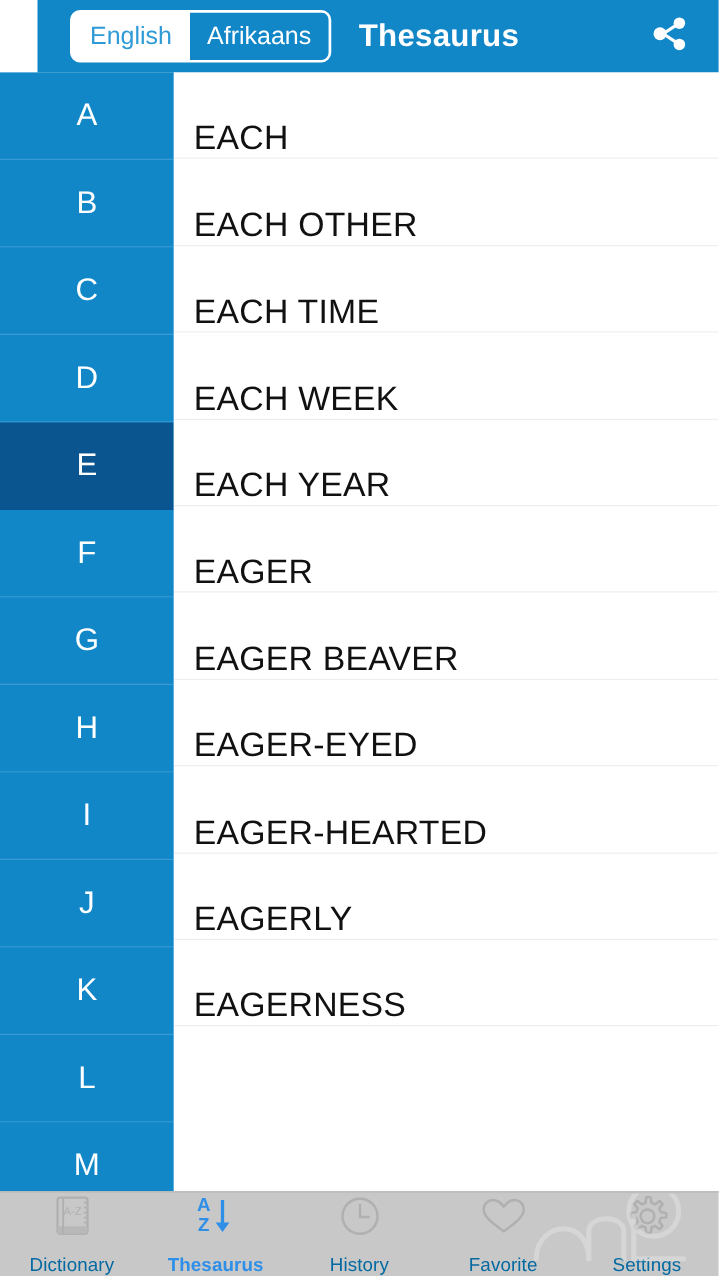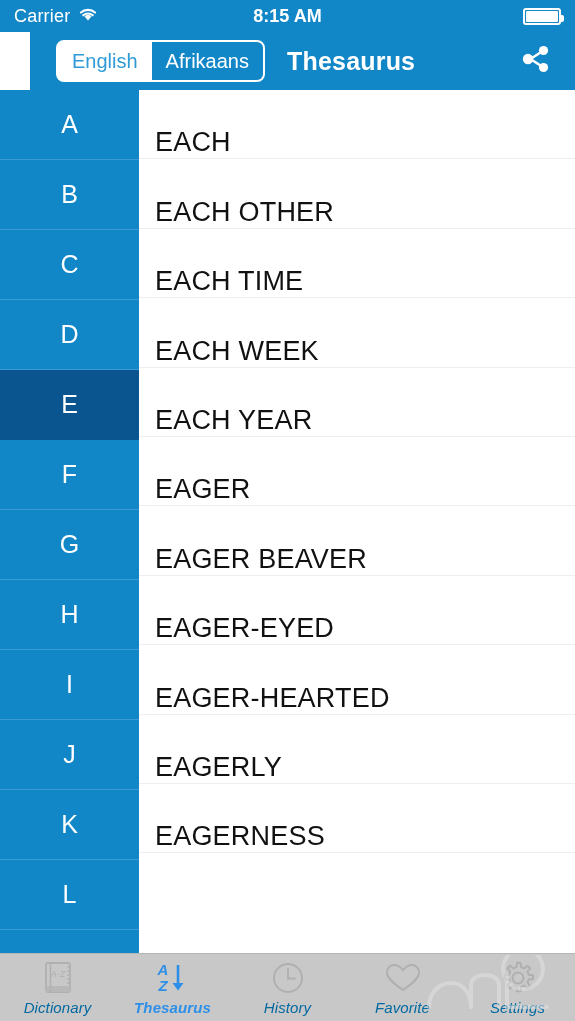--- a/index.html
+++ b/index.html
@@ -93,22 +93,22 @@
   }
 
   
   .tabbar {
     flex:0 0 68px; height:68px; background:#c8c8c8;
     display:flex; align-items:stretch;
     border-top:1px solid #b6b6b6; position:relative;
   }
   .tab {
     flex:1 1 0; display:flex; flex-direction:column;
-    align-items:center; justify-content:center; gap:2px;
-    cursor:pointer; position:relative;font-style:italic;
+    align-items:center; justify-content:space-between; gap:2px;
+    cursor:pointer; position:relative;
   }
   .tab-icon {
     height:38px; display:flex; align-items:center; justify-content:center;
   }
   .tab-label { font-size:15px; color:#0369a1; letter-spacing:0.1px; }
   .tab.active .tab-label { color:#2e8fe8; font-weight:bold; }
 
   .az-icon { display:flex; align-items:center; gap:1px; }
   .az-letters {
     display:flex; flex-direction:column; align-items:center;
@@ -119,38 +119,20 @@
   .watermark {
     position:absolute; right:6px; bottom:4px;
     width:150px; height:62px; pointer-events:none; opacity:0.5;
   }
 </style>
 </head>
 <body>
 
 <div id="app">
 
-  <div class="statusbar">
-    <div class="sb-left">
-      <span class="sb-carrier">Carrier</span>
-      <span class="wifi-icon">
-        <svg width="22" height="16" viewBox="0 0 22 16">
-          <path d="M11 14.6 L7.4 10.2 a5.6 5.6 0 0 1 7.2 0 Z" fill="#fff"></path>
-          <path d="M3.9 6.6 a10.5 10.5 0 0 1 14.2 0" stroke="#fff" stroke-width="2.1" fill="none" stroke-linecap="round"></path>
-          <path d="M6.2 9.3 a7 7 0 0 1 9.6 0" stroke="#fff" stroke-width="2" fill="none" stroke-linecap="round"></path>
-        </svg>
-      </span>
-    </div>
-    <div class="sb-time">8:15 AM</div>
-    <div class="sb-right">
-      <span class="battery">
-        <span class="battery-fill" style="right:1px"></span>
-      </span>
-    </div>
-  </div>
 
   <div class="navbar">
     <div class="segmented">
       <div class="seg inactive">English</div>
       <div class="seg active">Afrikaans</div>
     </div>
     <div class="nav-title">Thesaurus</div>
     <div class="share-btn">
       <span>
         <svg width="34" height="34" viewBox="0 0 34 34">

